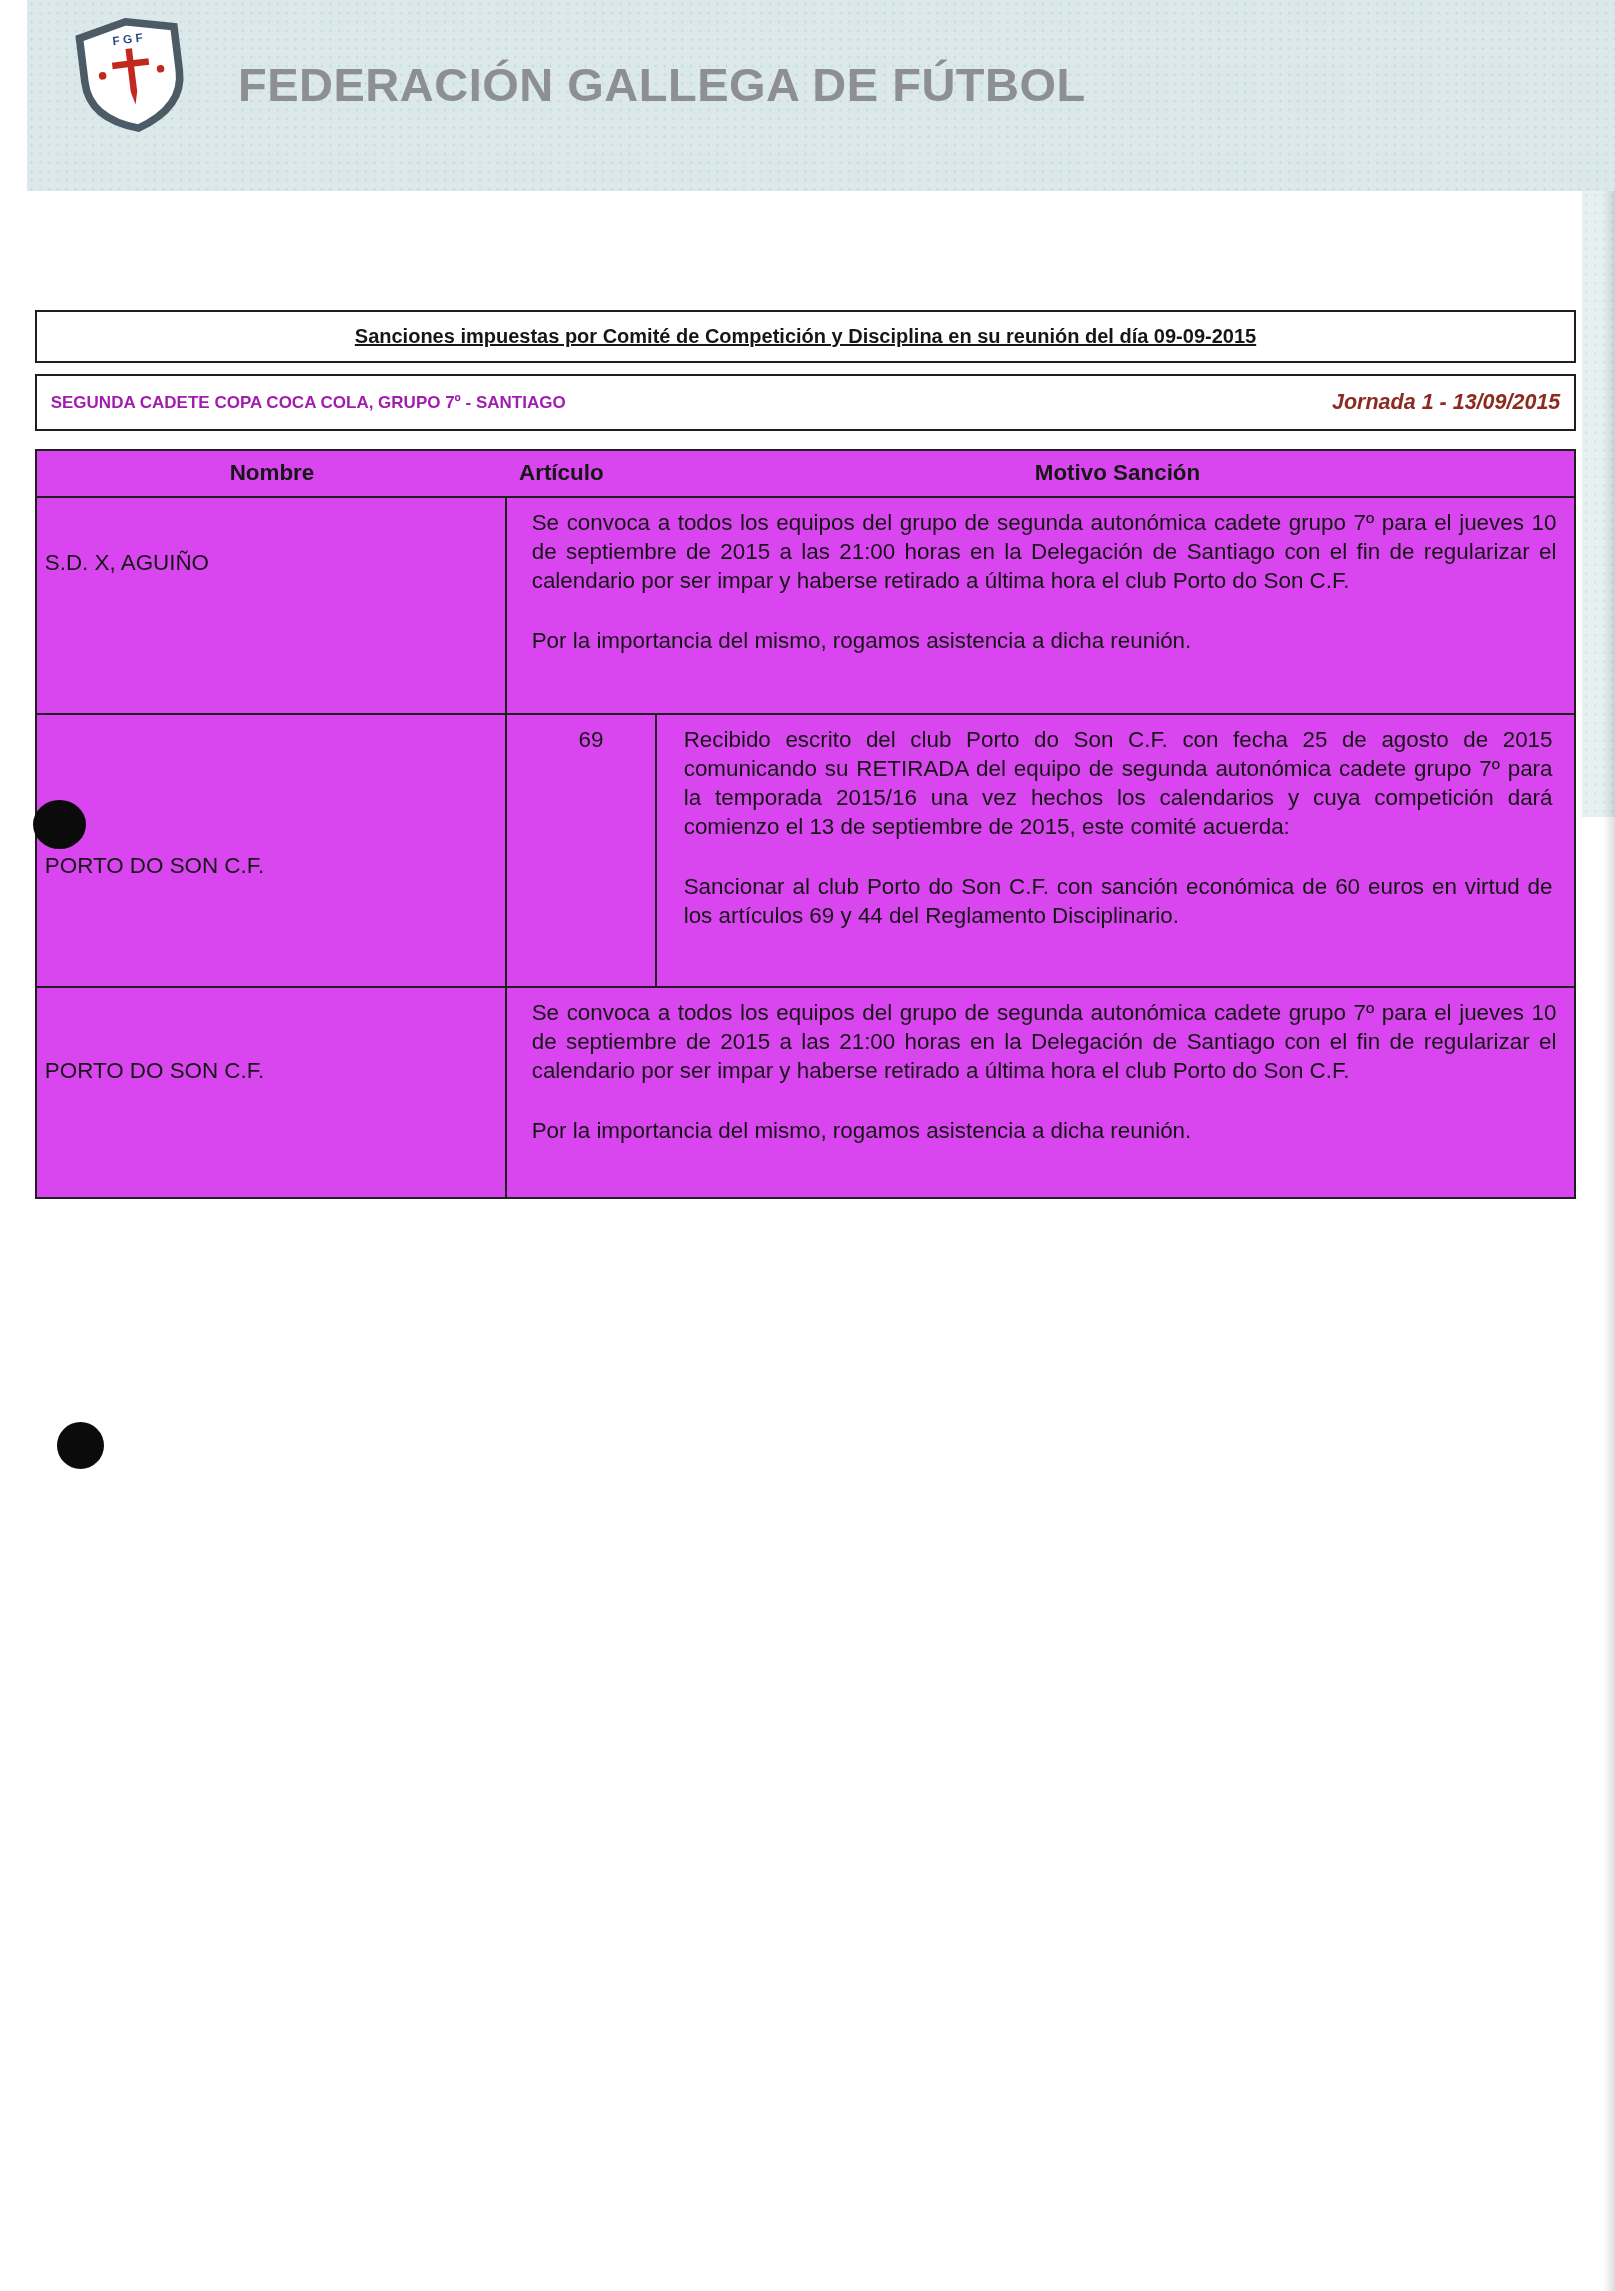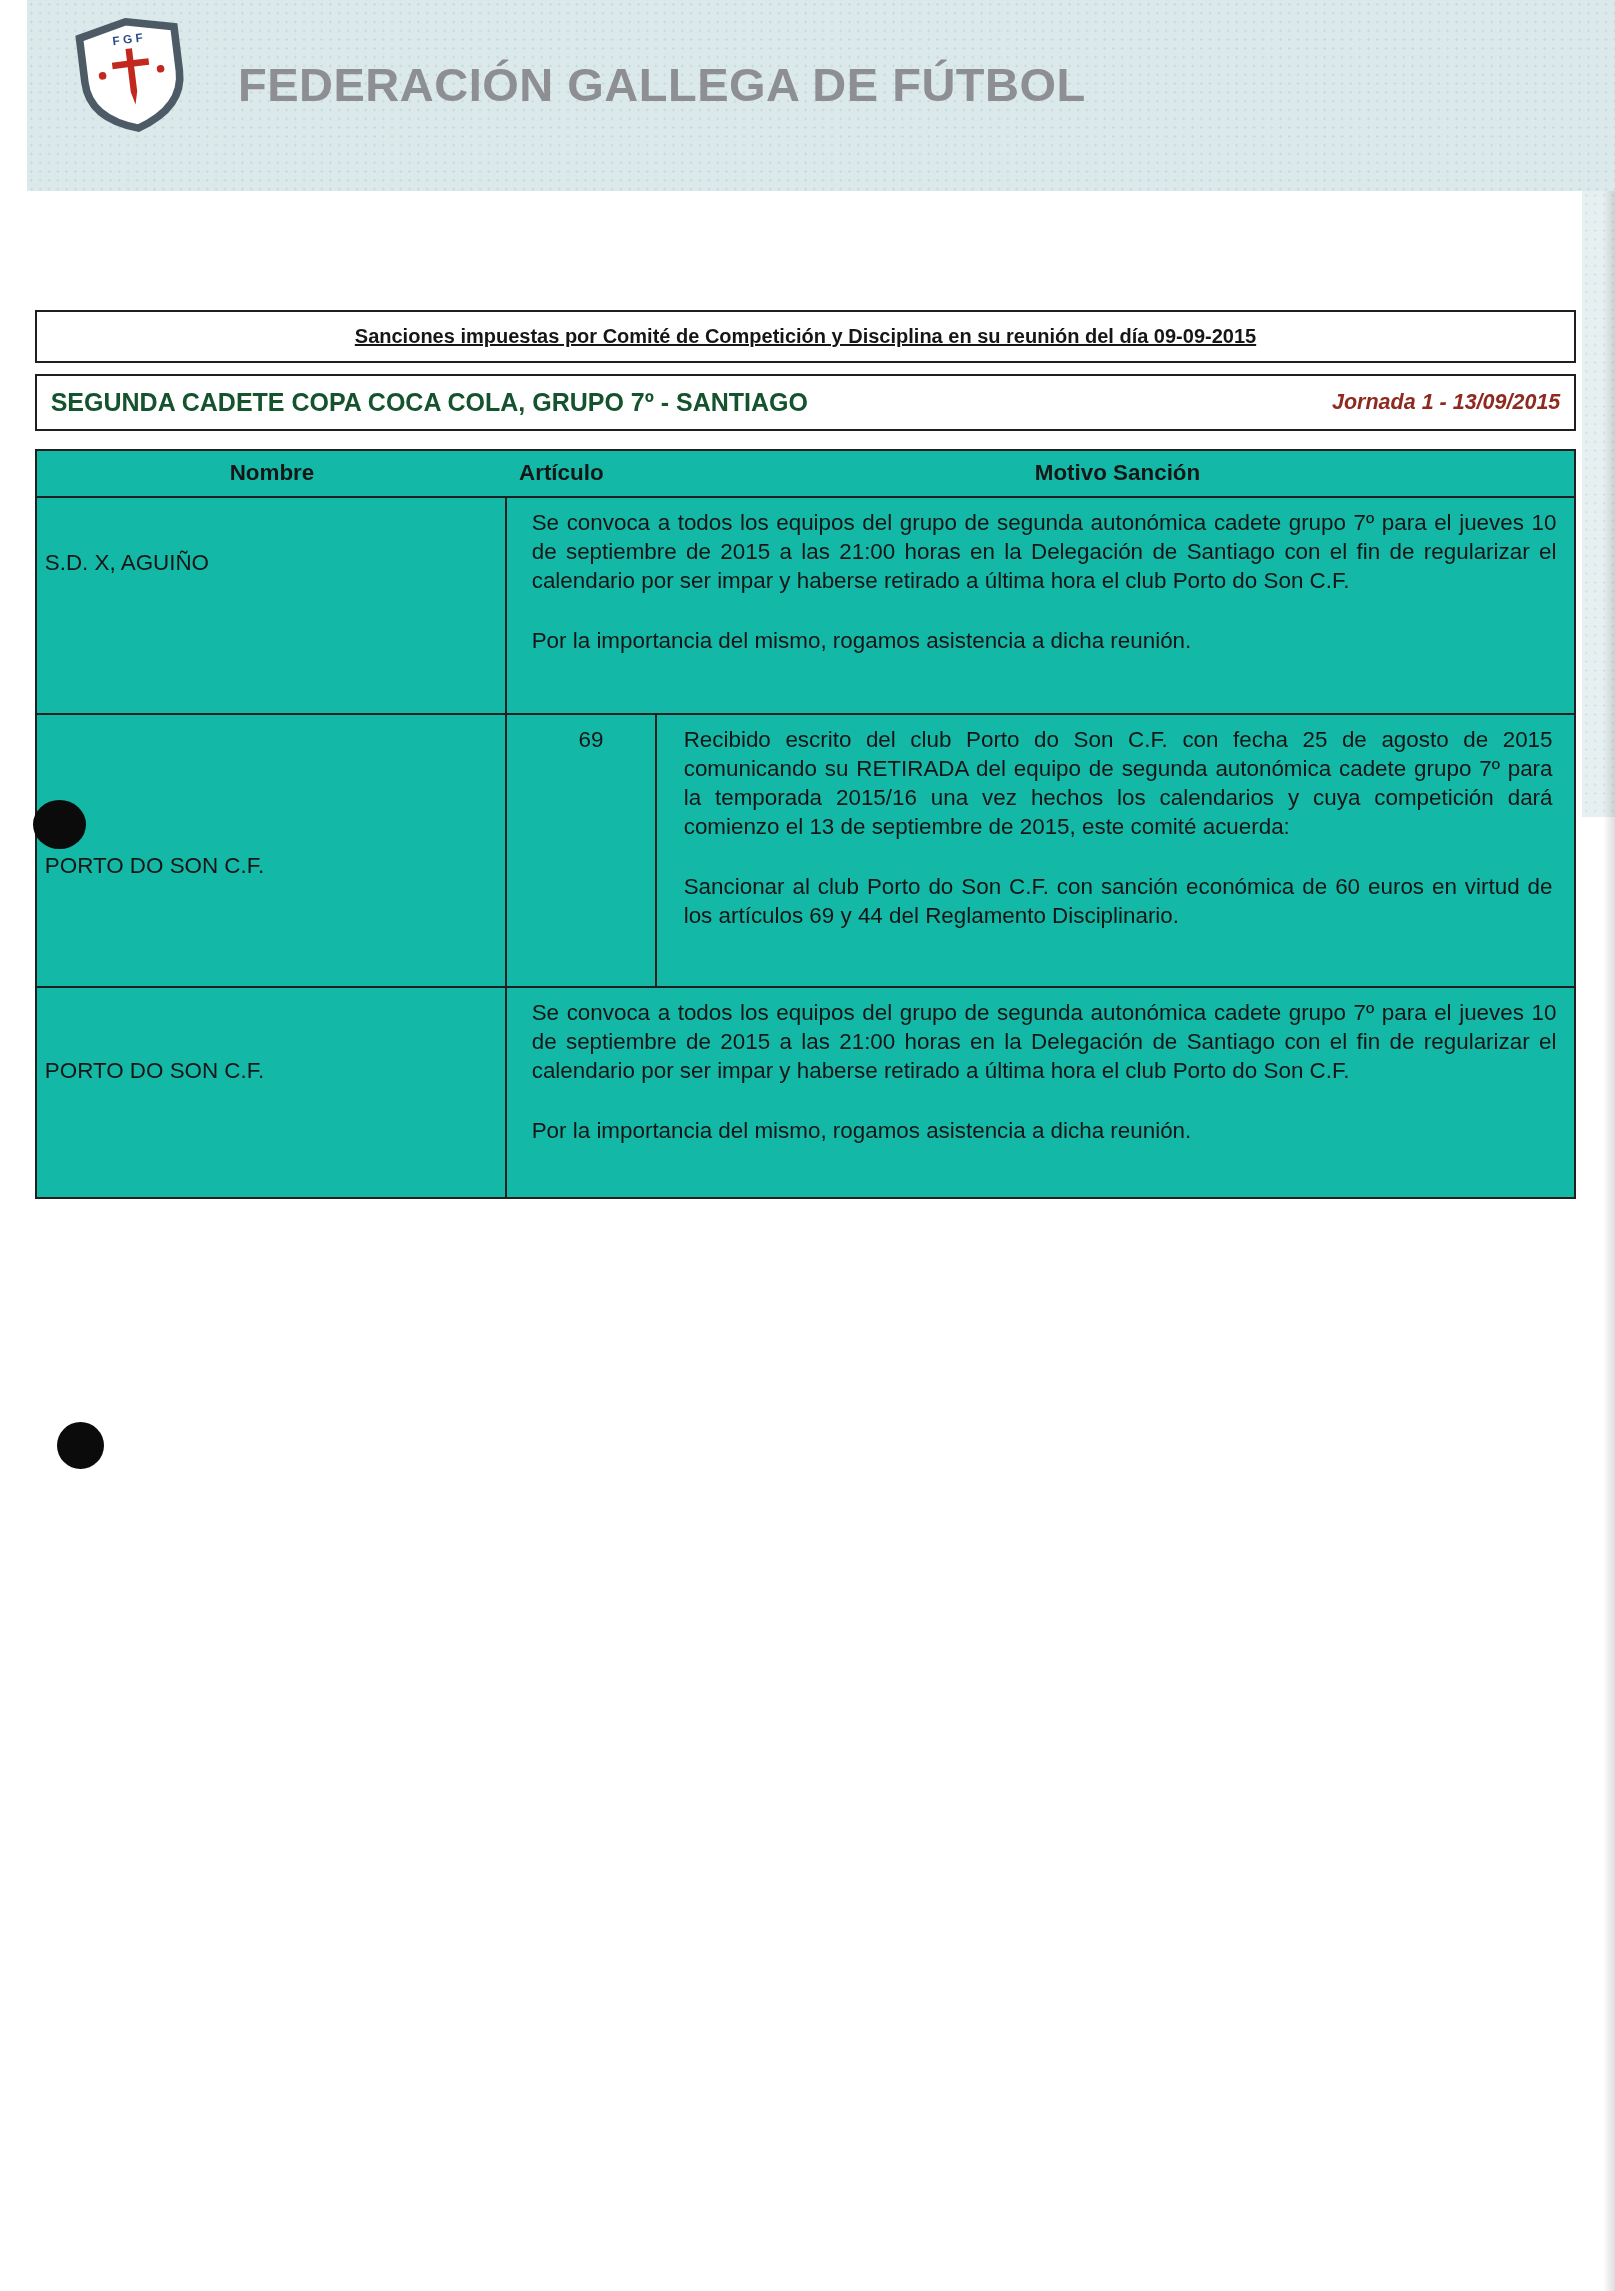--- a/index.html
+++ b/index.html
@@ -72,30 +72,30 @@
   .comp-box {
     position: absolute;
     left: 35px; top: 374px;
     width: 1541px; height: 57px;
     border: 2.9px solid #1f1f1f;
     background: #ffffff;
     box-sizing: border-box;
     display: flex; align-items: center; justify-content: space-between;
     padding: 0 13.7px;
   }
-  .comp-left  { font-weight: bold; font-size: 25px; color: #14532d; }
+  .comp-left  { font-weight: bold; font-size: 17px; color: #a21caf; }
   .comp-right { font-weight: bold; font-size: 21.5px; color: #8e2a20; font-style: italic; }
 
   
   .stable {
     position: absolute;
     left: 35px; top: 449px;
     width: 1541px;
     border: 2px solid #1f1f1f;
-    background: #14b8a6;
+    background: #d946ef;
     box-sizing: border-box;
   }
   .thead {
     position: relative;
     height: 45px;
     border-bottom: 2px solid #1f1f1f;
   }
   .th { position: absolute; top: 8.8px; font-weight: bold; font-size: 22.4px; }
   .th-nombre  { left: 0; width: 470px; text-align: center; }
   .th-articulo{ left: 482px; }

